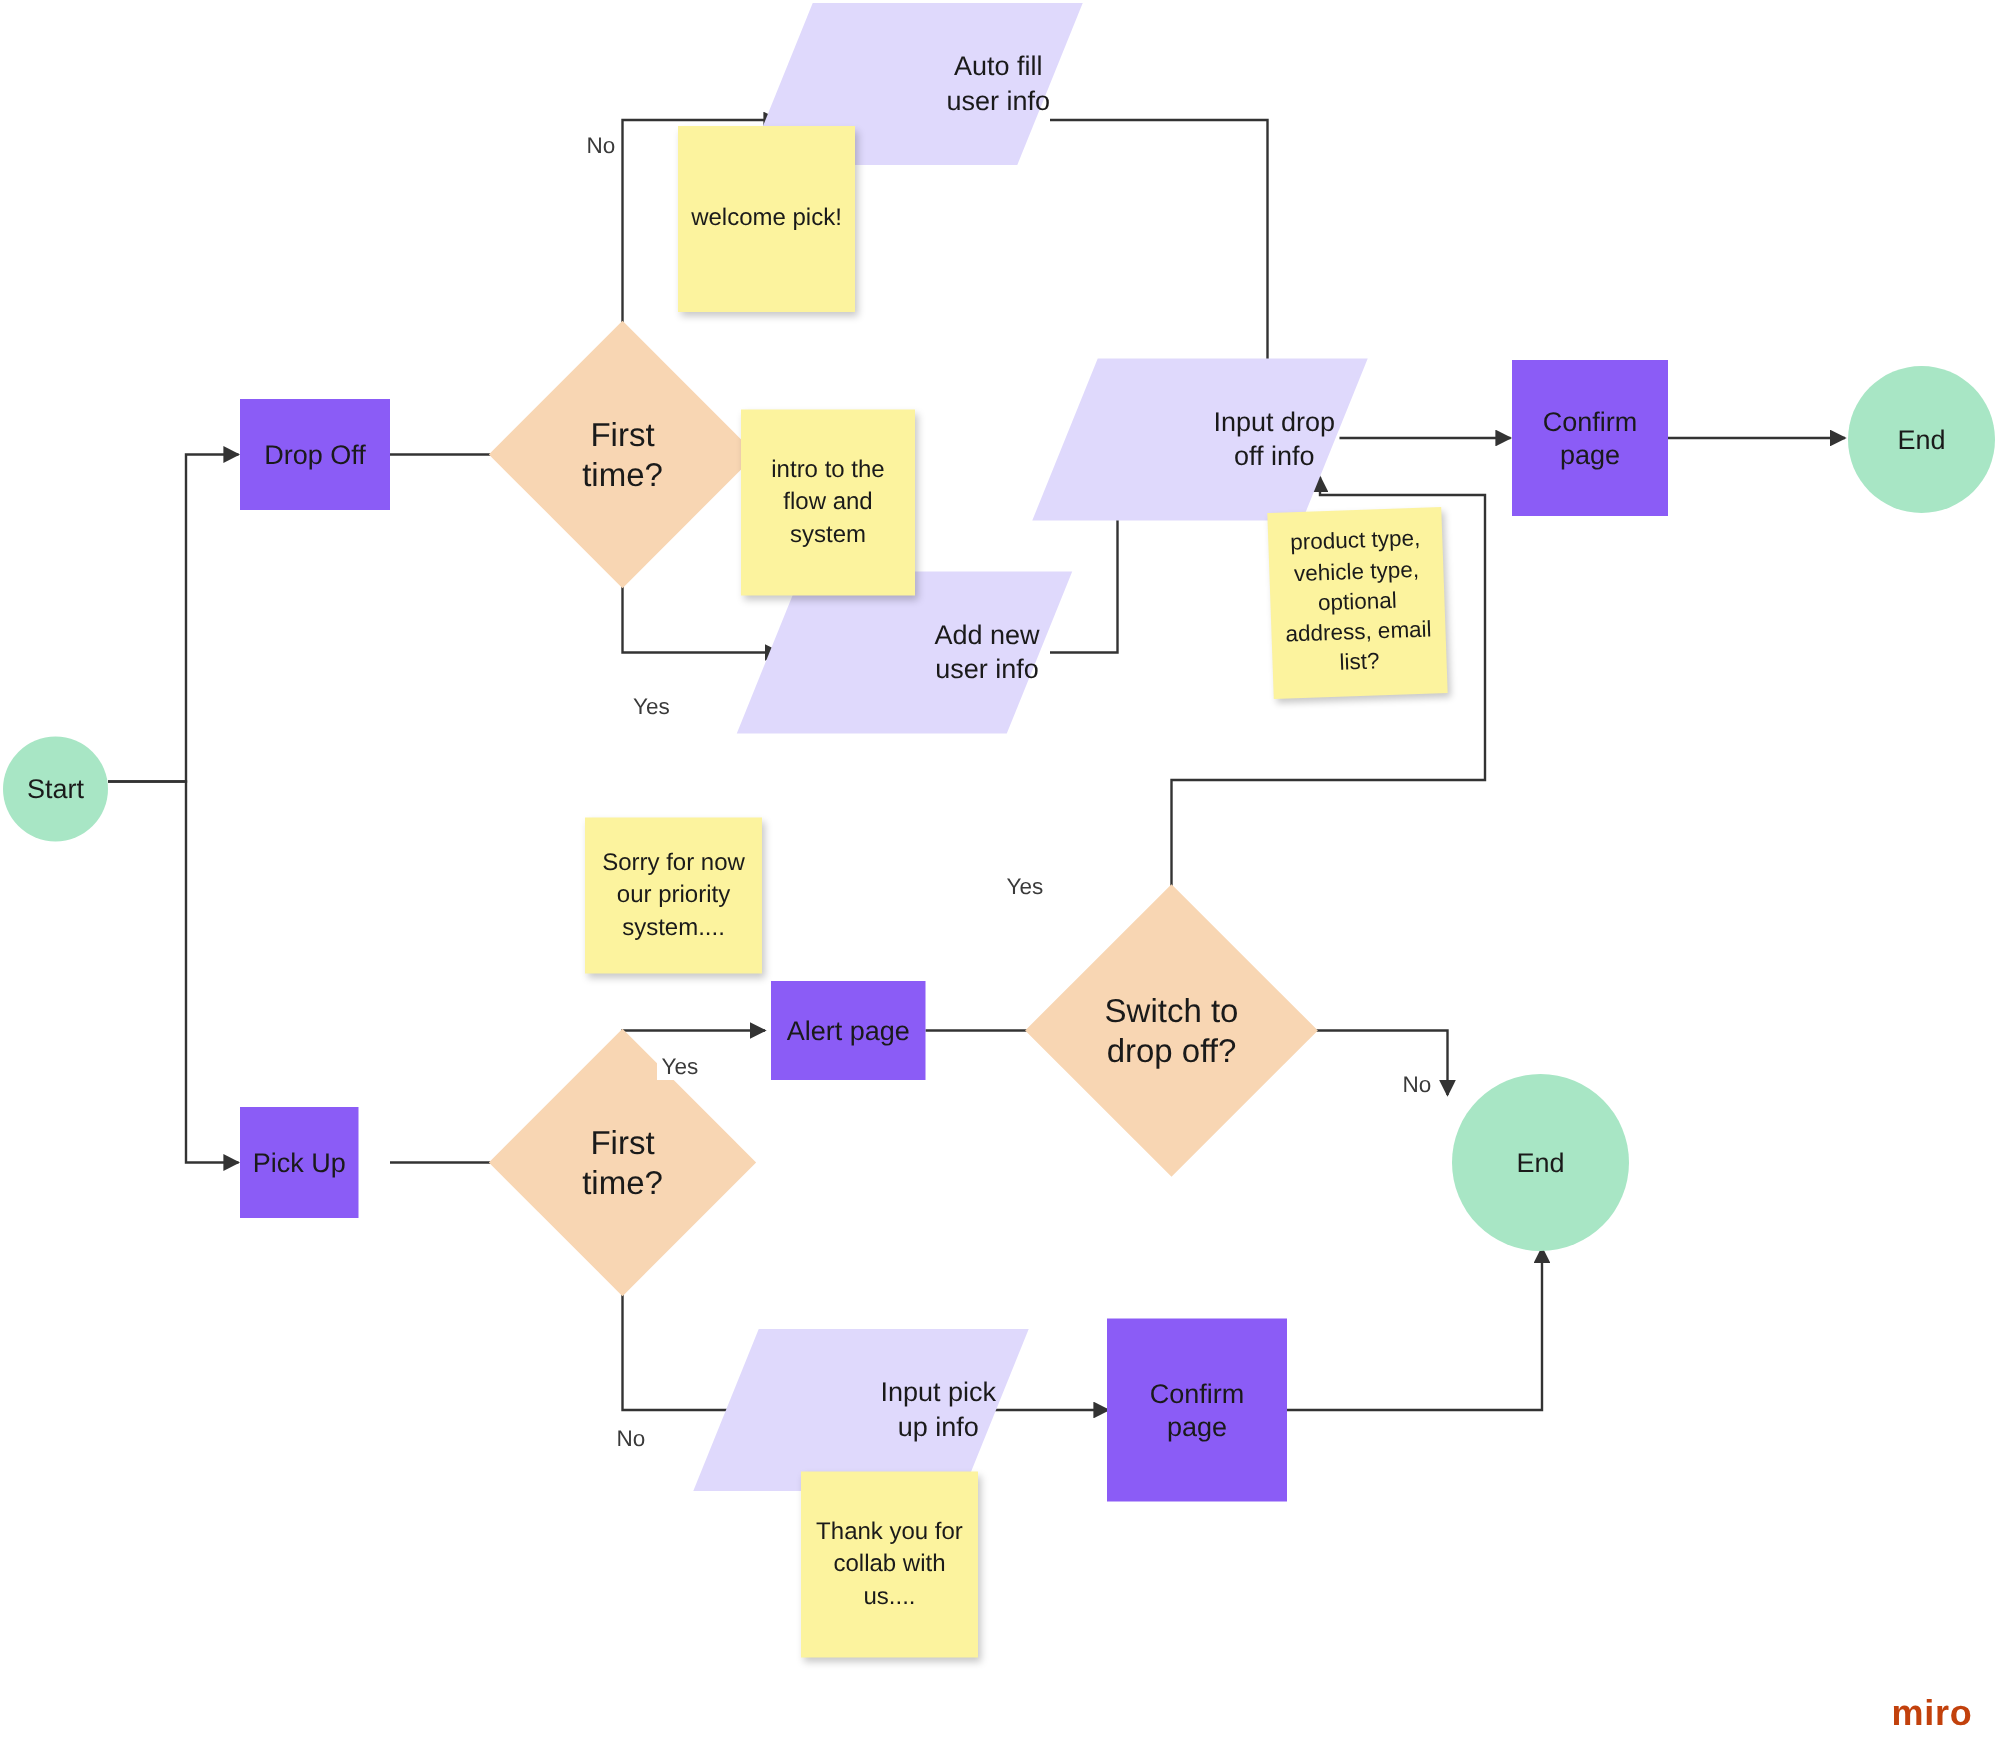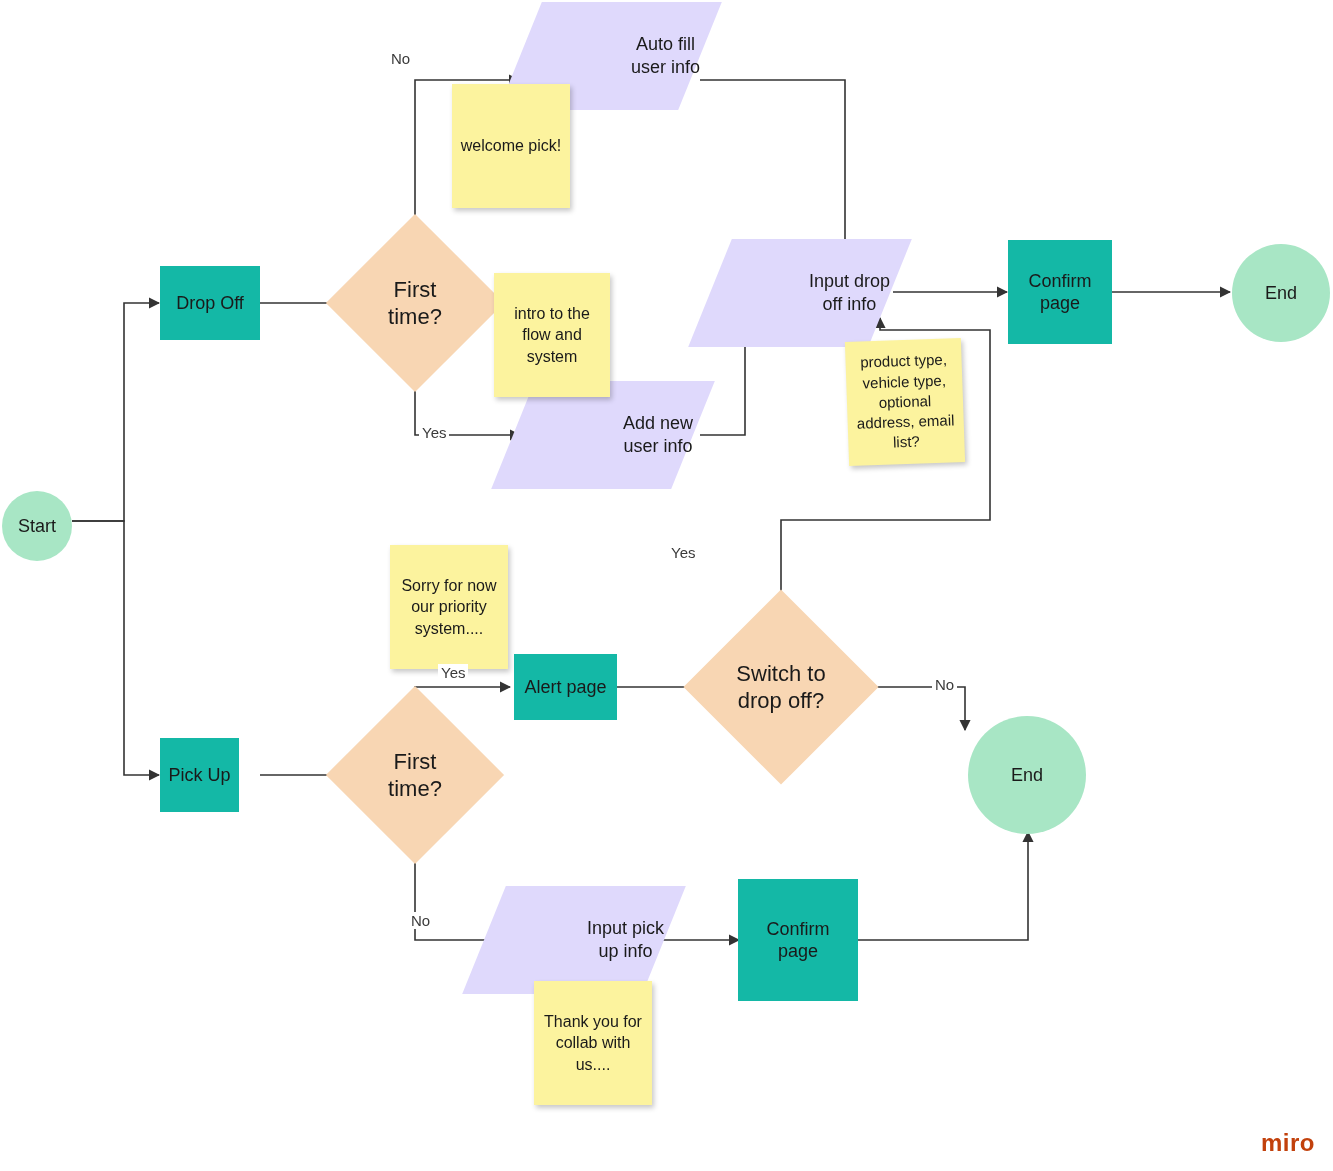--- a/index.html
+++ b/index.html
@@ -36,21 +36,21 @@
     line-height: 1.25;
   }
   
   .terminator {
     border-radius: 50%;
     background: #A8E6C5;
     font-size: 18px;
   }
   
   .rect {
-    background: #14b8a6;
+    background: #8b5cf6;
     font-size: 18px;
     padding: 4px 6px;
   }
   
   .diamond-wrap {
     position: absolute;
   }
   .diamond-shape {
     position: absolute;
     left: 0; top: 0;
@@ -109,20 +109,21 @@
     padding: 6px 8px;
   }
   
   .edge-label {
     position: absolute;
     font-size: 15px;
     color: #3a3a3a;
     background: #ffffff;
     padding: 0 3px;
     white-space: nowrap;
+    margin-top: 39px;
   }
   
   #miro-watermark {
     position: absolute;
     right: 4px;
     bottom: 8px;
     background: #ffffff;
     color: #c2410c;
     font-size: 24px;
     font-weight: bold;
@@ -289,21 +290,21 @@
   </div>
 
   <div class="sticky" style="left:494px; top:273px; width:116px; height:124px;">
     <span>intro to the flow and system</span>
   </div>
 
   <div class="sticky" style="left:847px; top:340px; width:116px; height:124px; transform: rotate(-2deg); font-size:15px;">
     <span>product type, vehicle type, optional address, email list?</span>
   </div>
 
-  <div class="sticky" style="left:390px; top:545px; width:118px; height:124px;">
+  <div class="sticky" style="left:390px; top:545px; width:118px; height:104px;">
     <span>Sorry for now our priority system....</span>
   </div>
 
   <div class="sticky" style="left:534px; top:981px; width:118px; height:124px;">
     <span>Thank you for collab with us....</span>
   </div>
 
   <div class="edge-label" style="left:388px; top:50px;">
     <span>No</span>
   </div>

